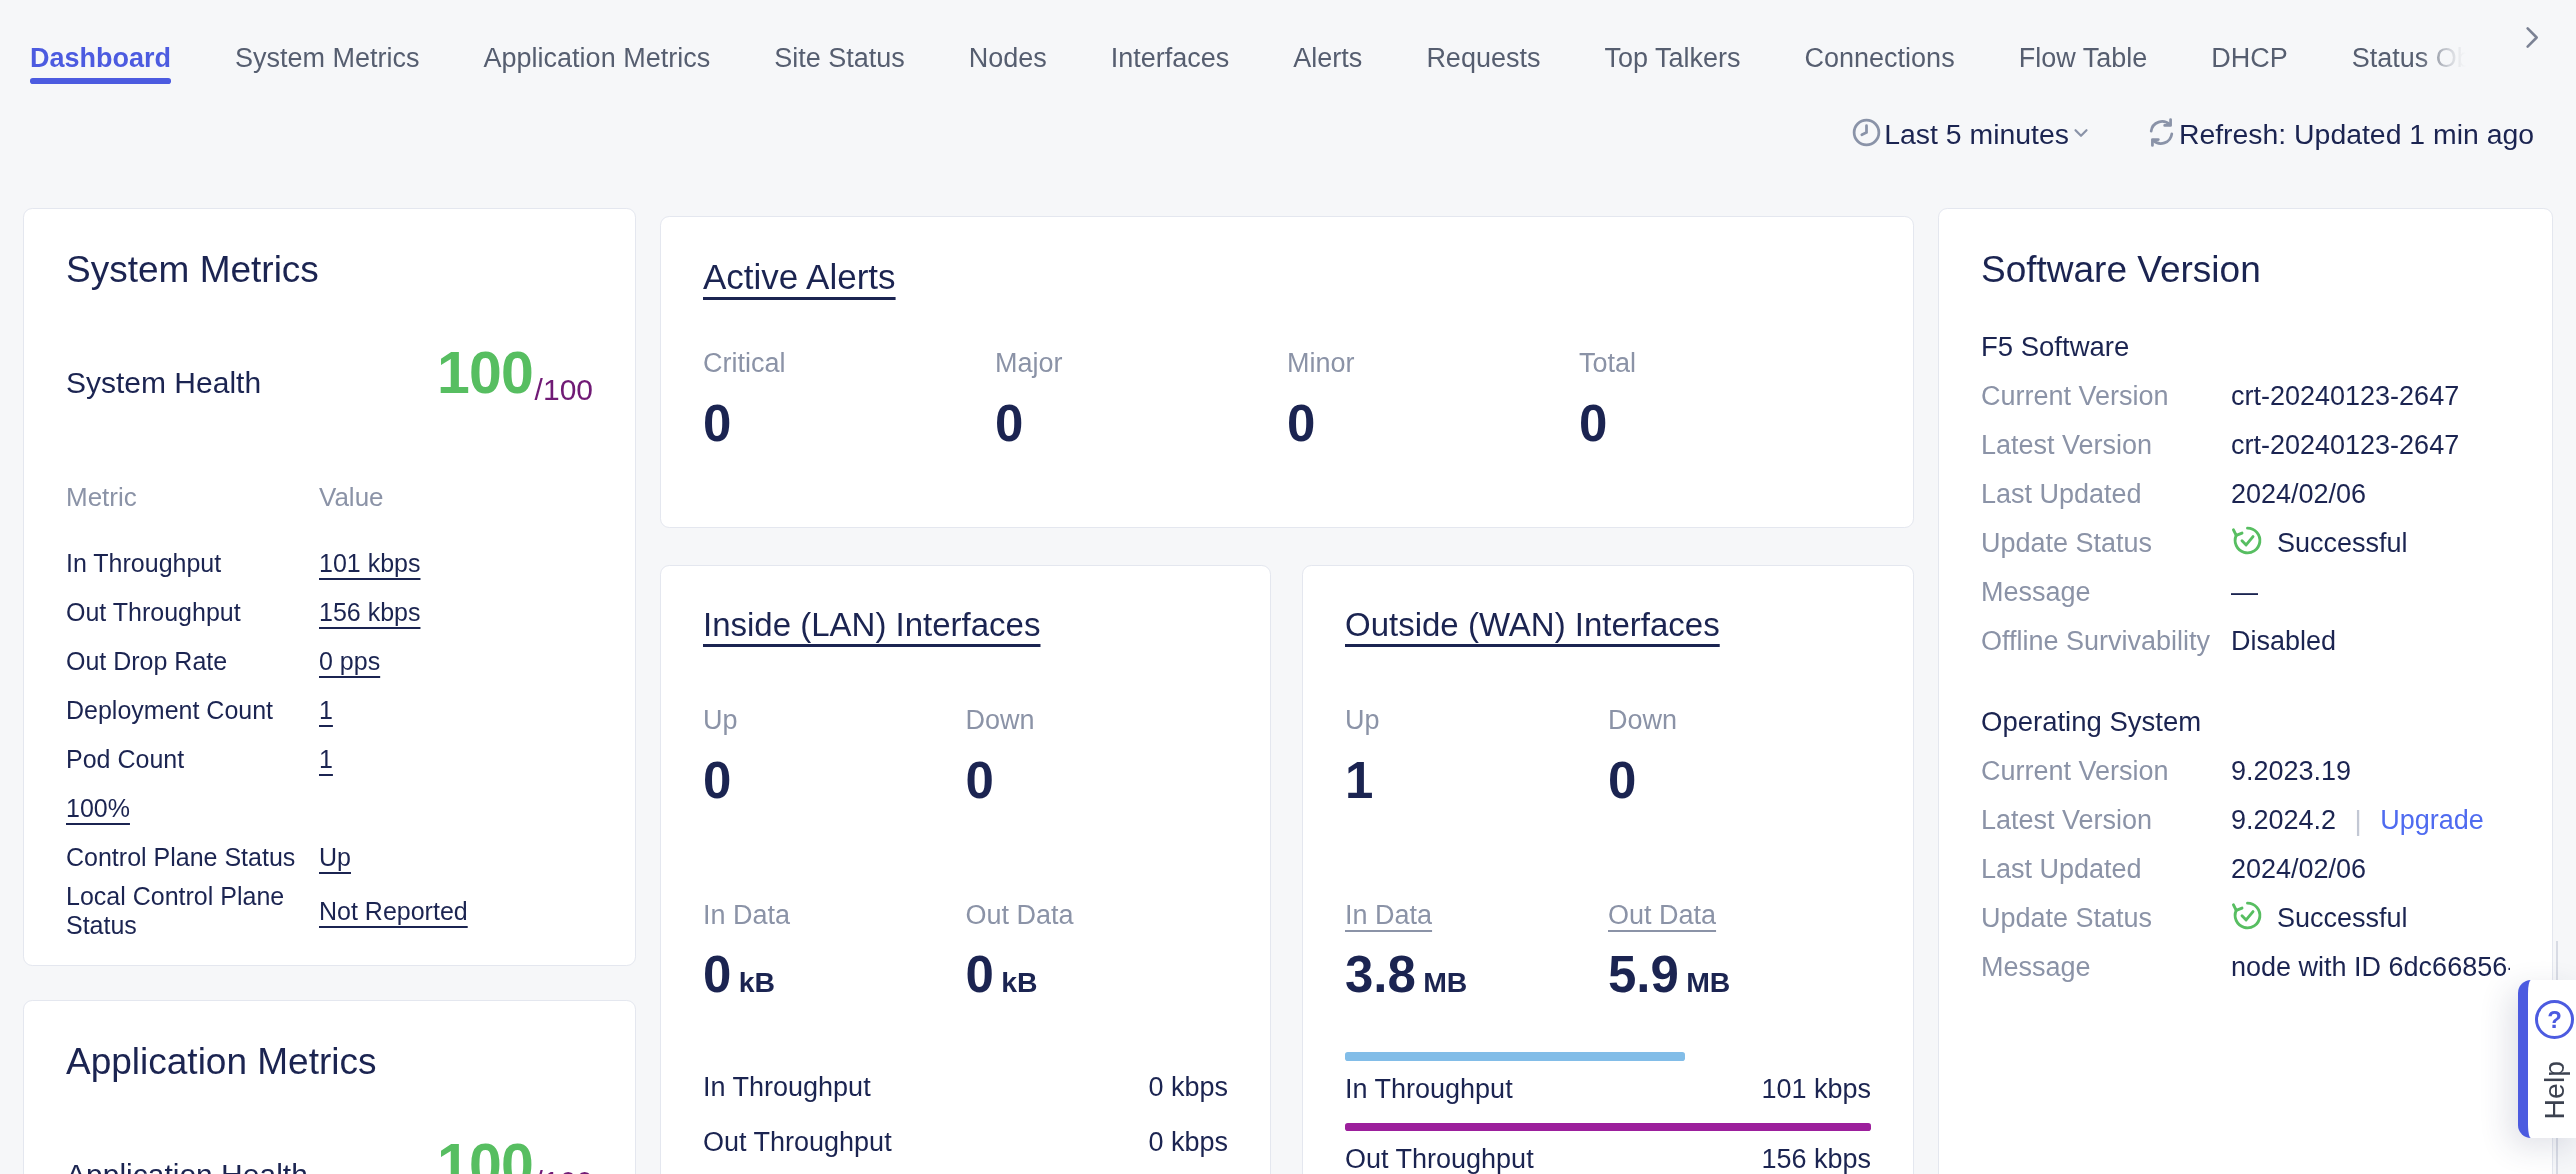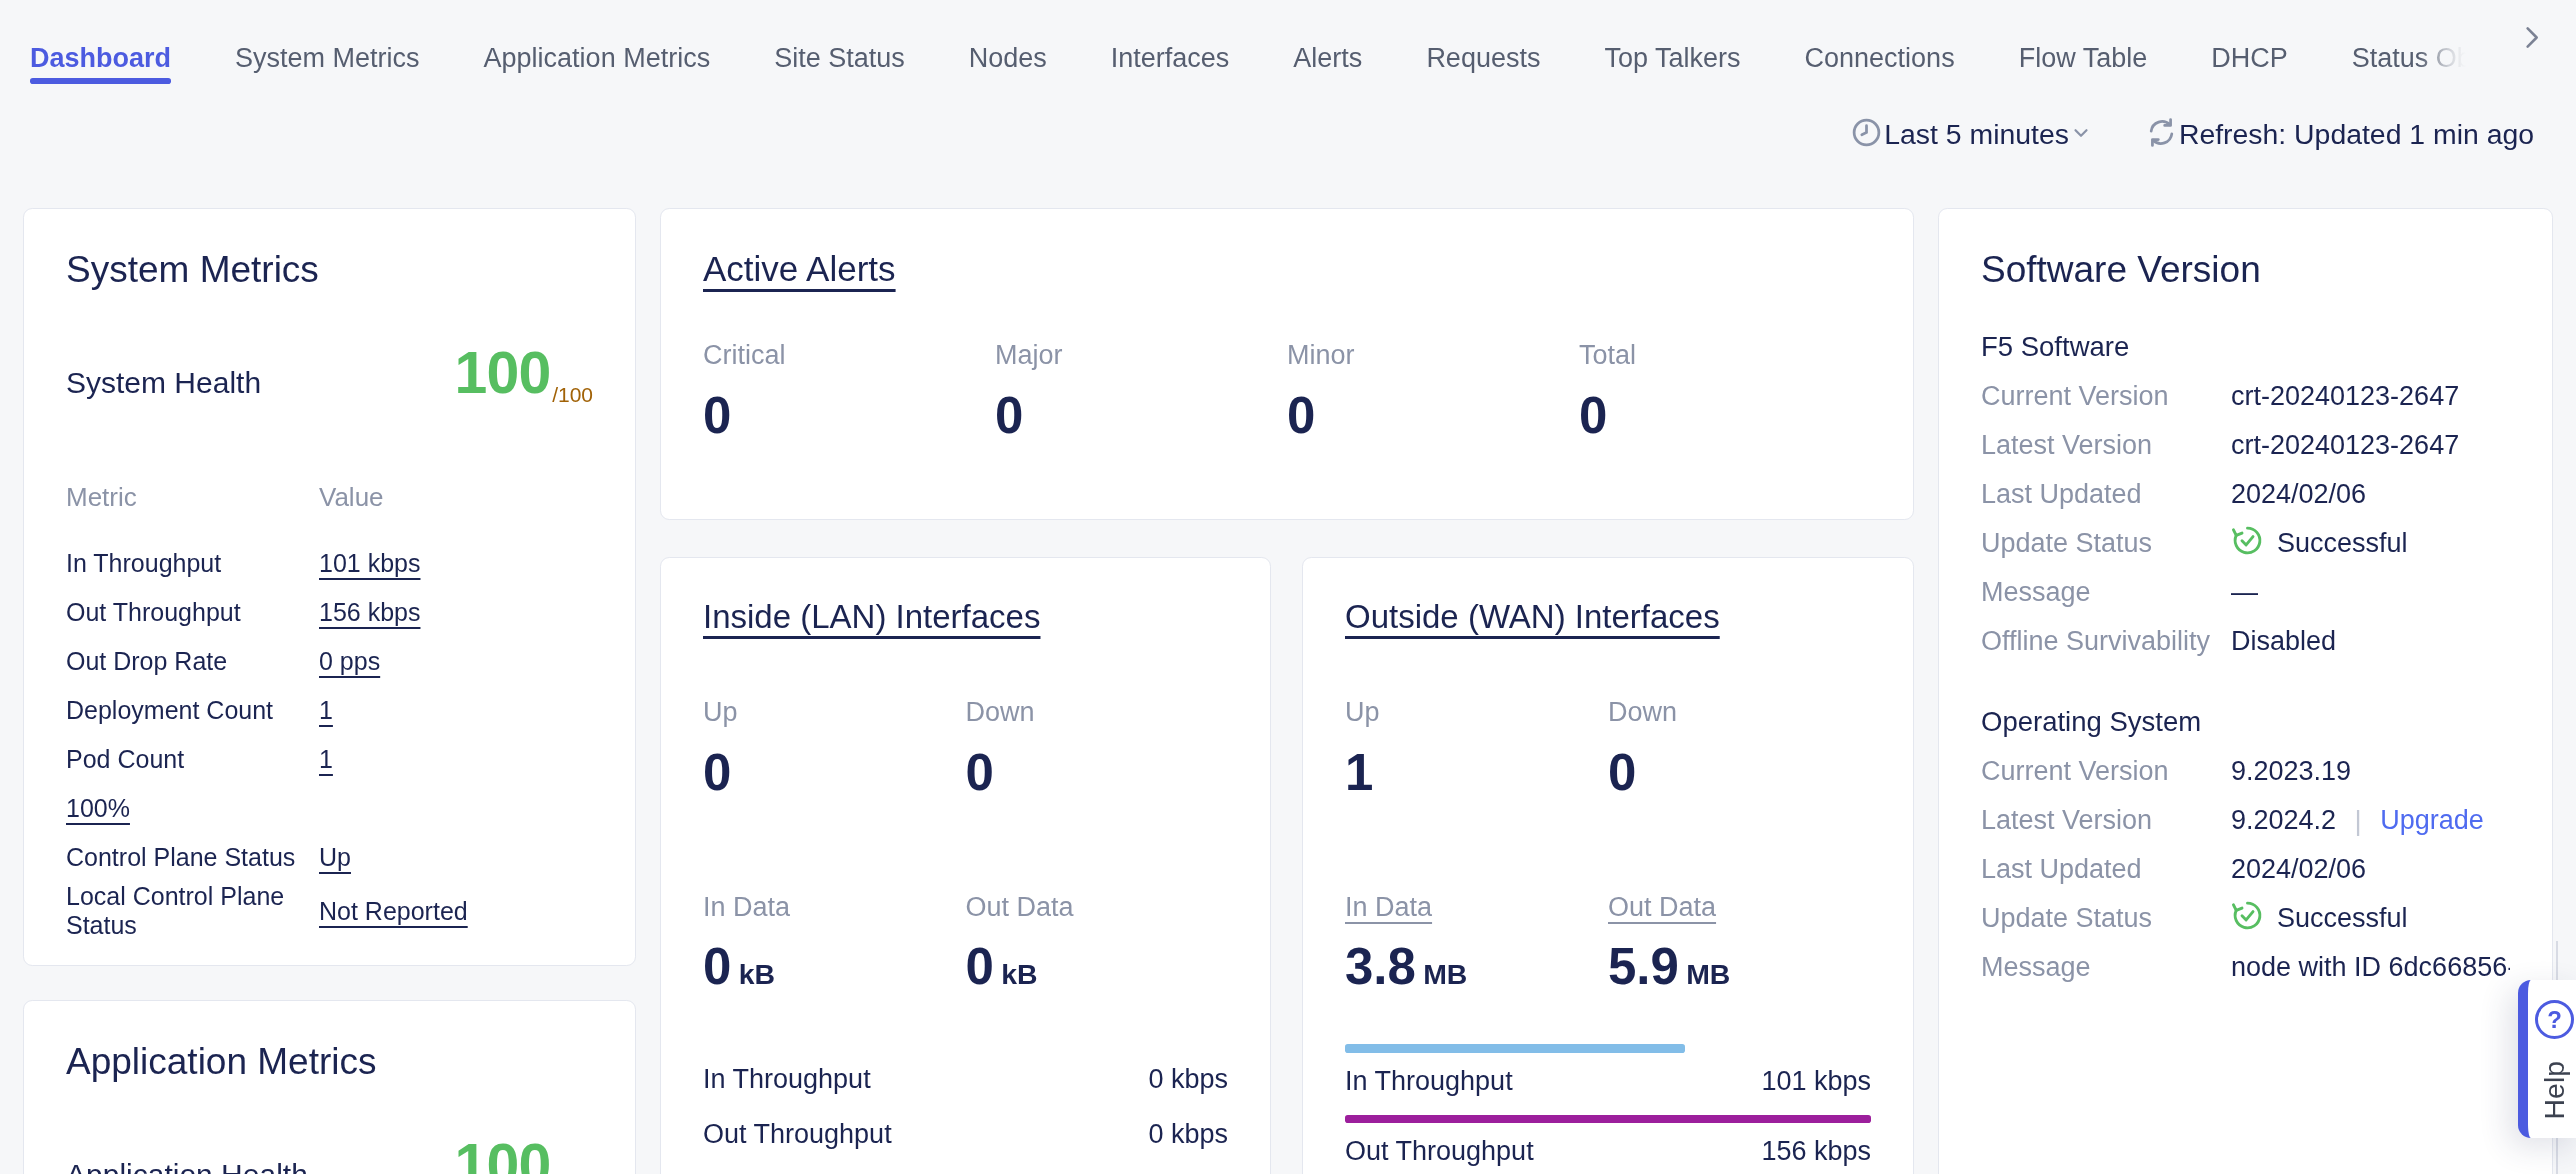--- a/index.html
+++ b/index.html
@@ -36,21 +36,21 @@
   .card-title-link{font-size:35px; font-weight:500; color:var(--navy); text-decoration:underline; text-decoration-thickness:2.8px; text-underline-offset:8.3px; cursor:pointer; display:inline-block;}
   .lbl{font-size:27px; color:var(--gray-label);}
   .big{font-size:51px; font-weight:700; color:var(--navy); margin-top:14.7px;}
   .big .unit{font-size:28.4px; margin-left:7.3px;}
   .link-val{color:var(--navy); text-decoration:underline; text-decoration-thickness:1.8px; text-underline-offset:5.5px; cursor:pointer;}
   
   .health-row{display:flex; justify-content:space-between; align-items:baseline; margin-top:48px;}
   .health-label{font-size:30px; font-weight:500; color:var(--navy);}
   .health-score{display:flex; align-items:flex-end;}
   .health-num{font-size:59px; font-weight:700; color:var(--success-green); letter-spacing:-0.9px;}
-  .health-suffix{font-size:21px; color:#a16207; margin-left:1.8px;}
+  .health-suffix{font-size:30px; color:#701a75; margin-left:1.8px;}
   .mtable{margin-top:75px;}
   .mtable .hrow{display:grid; grid-template-columns:253px 1fr; font-size:26px; color:var(--gray-label); margin-bottom:26px;}
   .mtable .row{display:grid; grid-template-columns:253px 1fr; font-size:25px; align-items:center; height:49px;}
   
   .alert-stats{display:grid; grid-template-columns:repeat(4,1fr); margin-top:51px;}
   
   .iface-row{display:flex; gap:31px; margin-top:37px;}
   .iface-card{height:642px;}
   .iface-card .g2{display:grid; grid-template-columns:1fr 1fr;}
   .updown{margin-top:61px;}
@@ -190,21 +190,21 @@
         <span class="health-label">Application Health</span>
         <span class="health-score">
           <span class="health-num">100</span>
           <span class="health-suffix">/100</span>
         </span>
       </div>
     </article>
   </section>
 
   <section>
-    <article class="card" style="height:312px;">
+    <article class="card" style="height:312px;margin-top:8px;">
       <a class="card-title-link">Active Alerts</a>
       <div class="alert-stats">
         <div>
           <div class="lbl">Critical</div>
           <div class="big">0</div>
         </div>
         <div>
           <div class="lbl">Major</div>
           <div class="big">0</div>
         </div>

